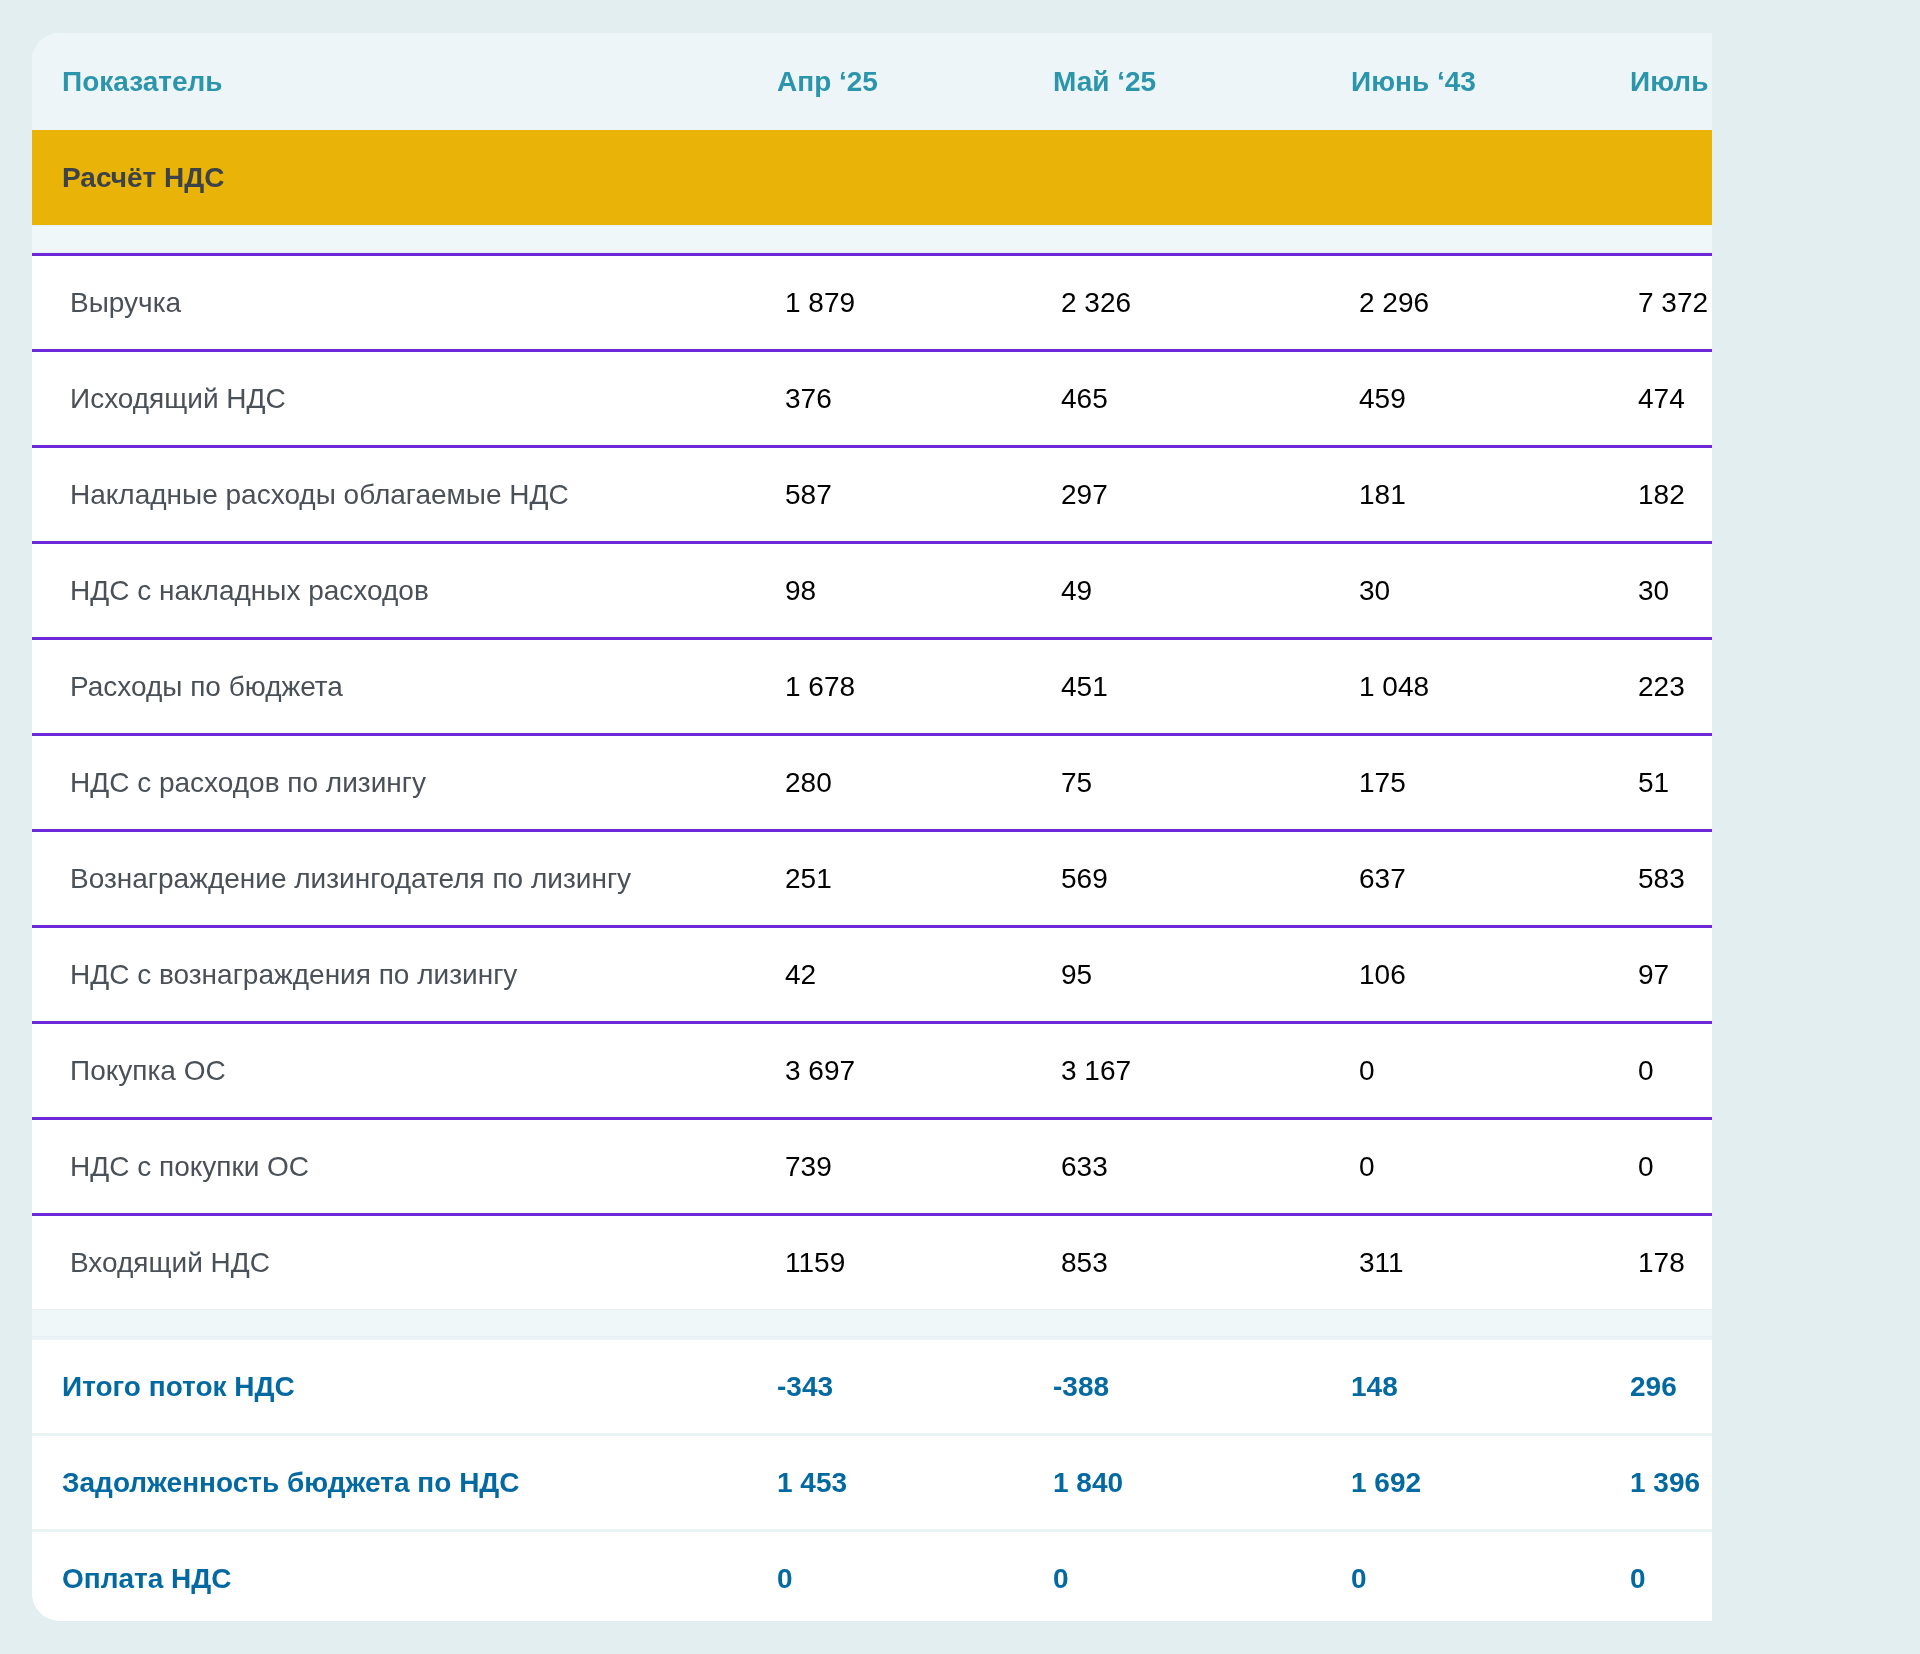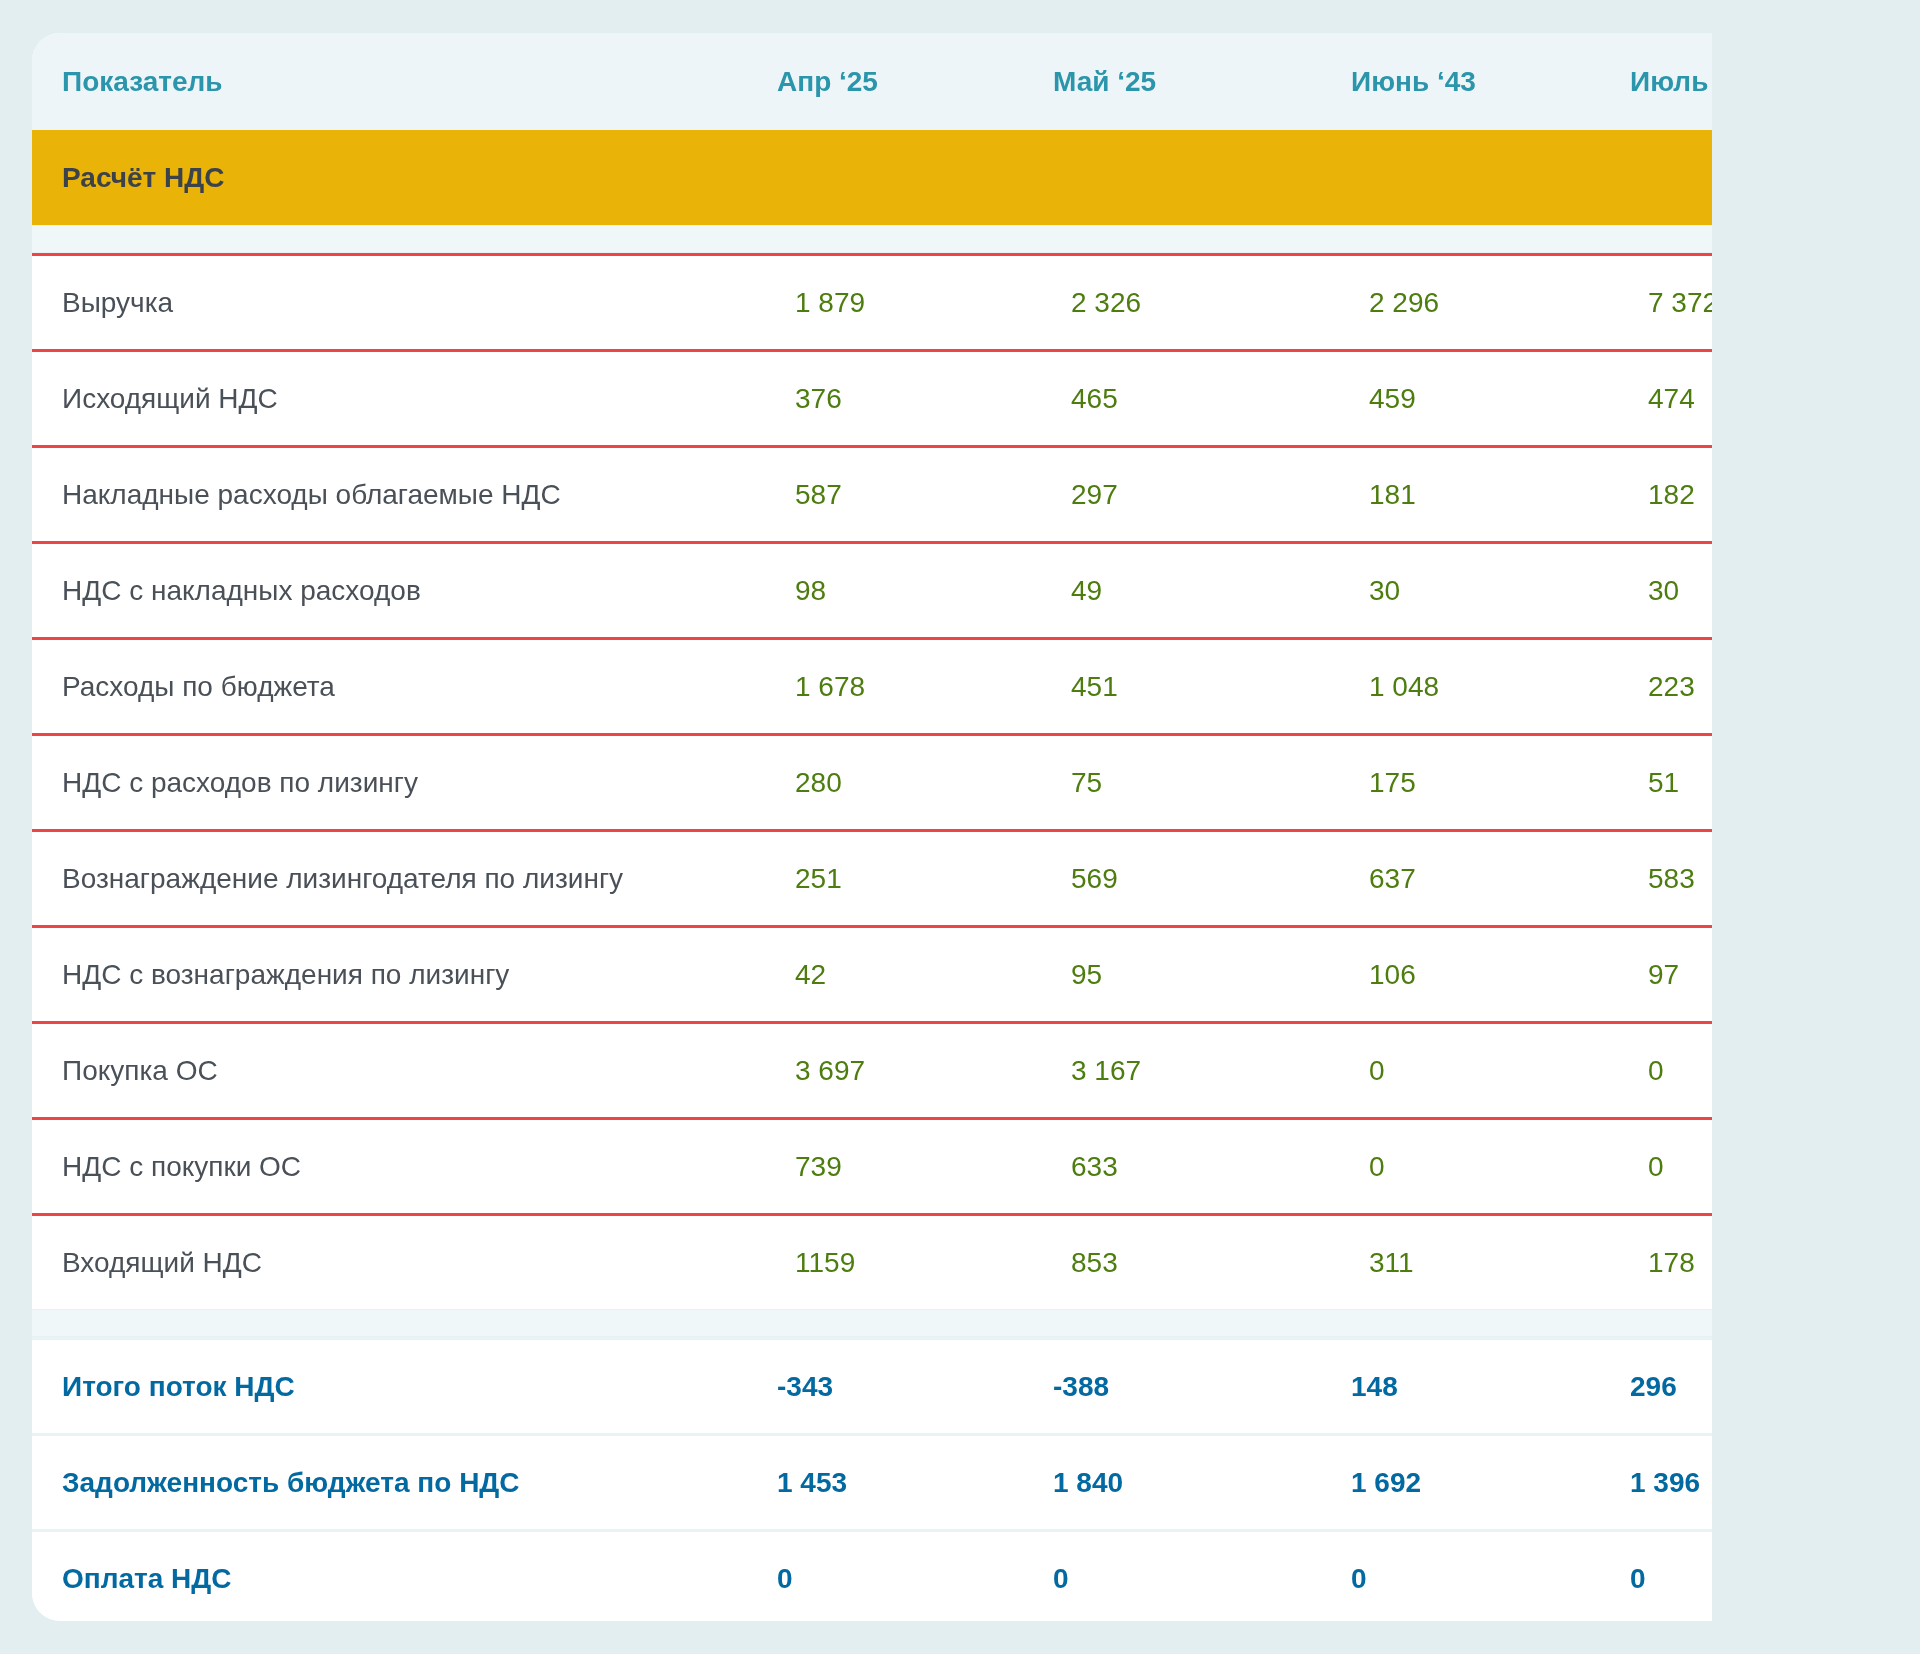--- a/index.html
+++ b/index.html
@@ -59,24 +59,25 @@
   }
   .row-spacer {
     height: 26px;
     background: #f0f7f8;
     border-top: 1px solid #e7f0f3;
     border-bottom: 1px solid #e7f0f3;
   }
   .row-data {
     height: 96px;
     background: #ffffff;
-    border-top: 3px solid #ef4444;
+    border-top: 3px solid #6d28d9;
+    padding-left: 8px;
   }
   .row-data .cell.label { color: #4a5058; }
-  .row-data .cell.value { color: #4d7c0f; margin-left: 18px; }
+  .row-data .cell.value { color: #000000; }
   .row-total {
     height: 96px;
     background: #ffffff;
     border-top: 3px solid #e9f2f5;
   }
   .row-total .cell {
     font-weight: 700;
     color: #0369a1;
   }
 </style>

